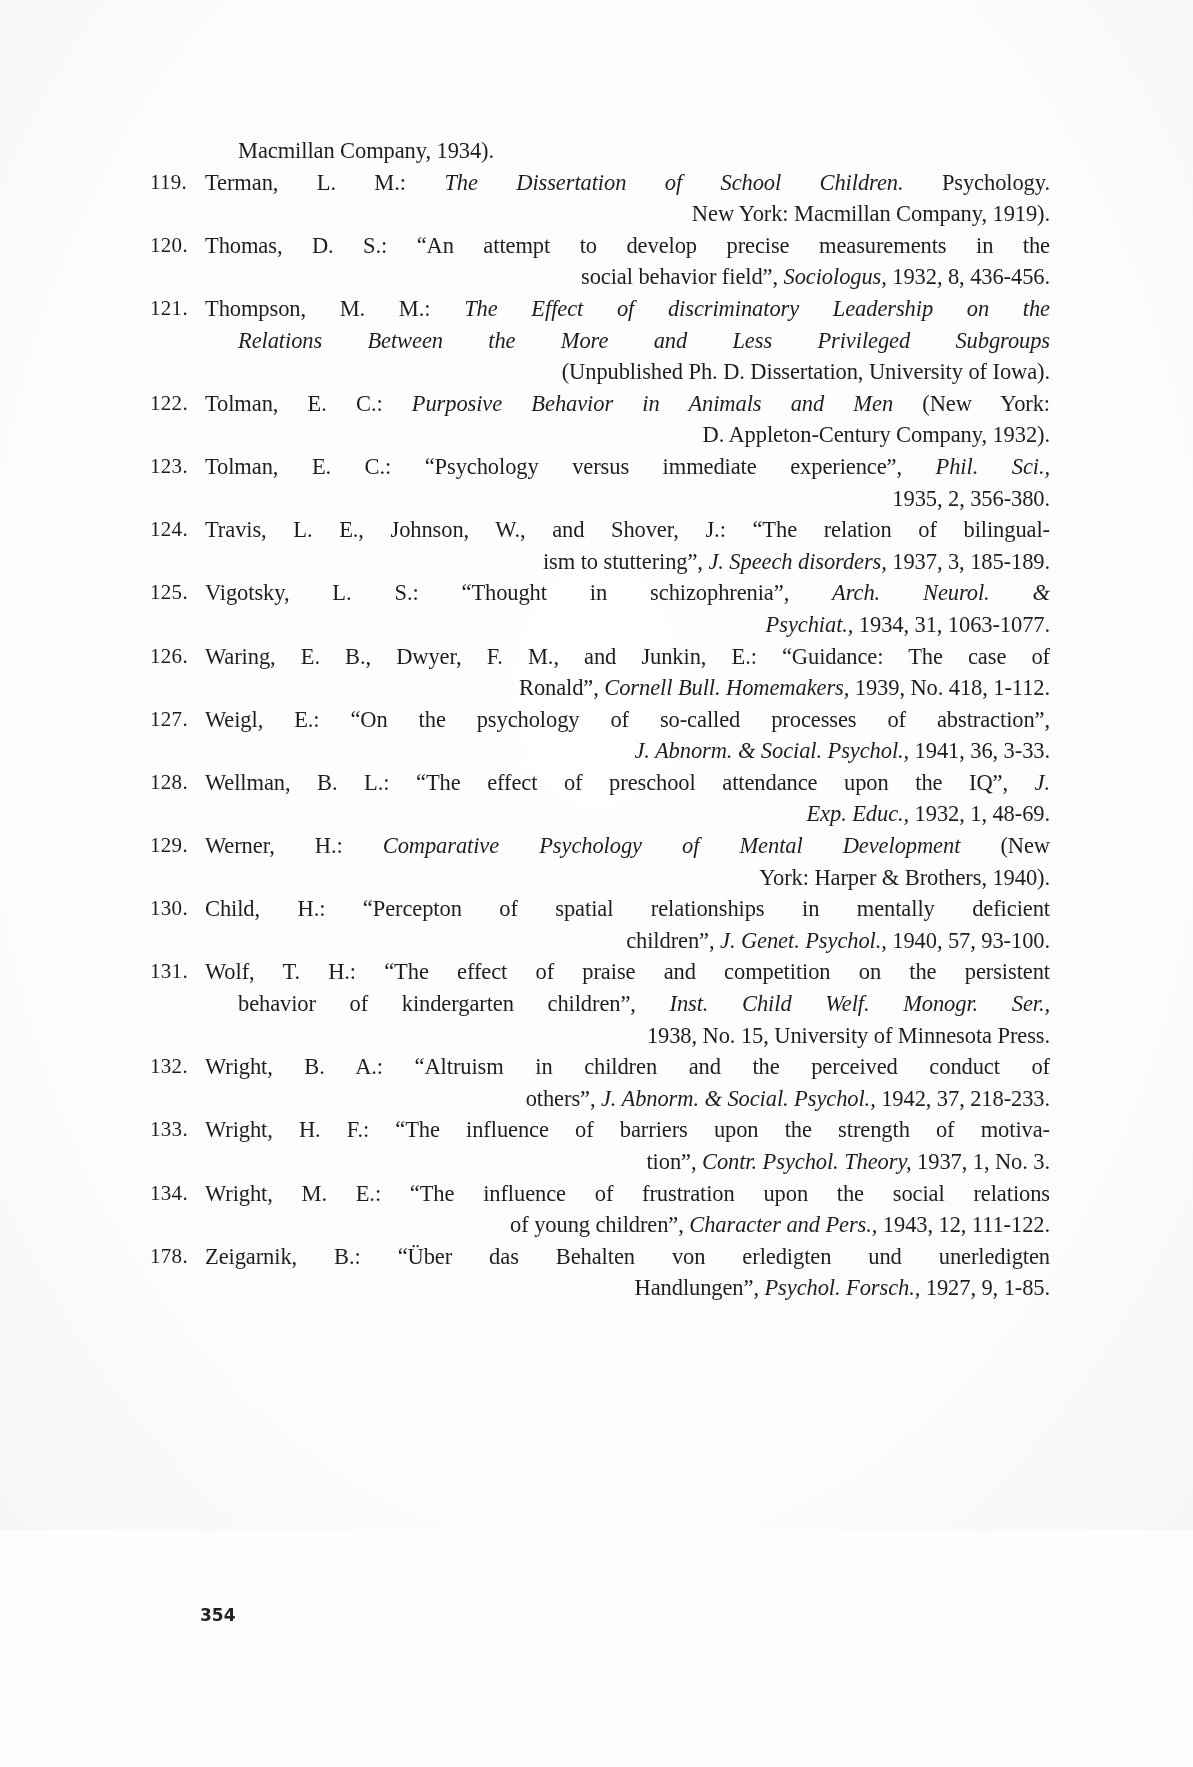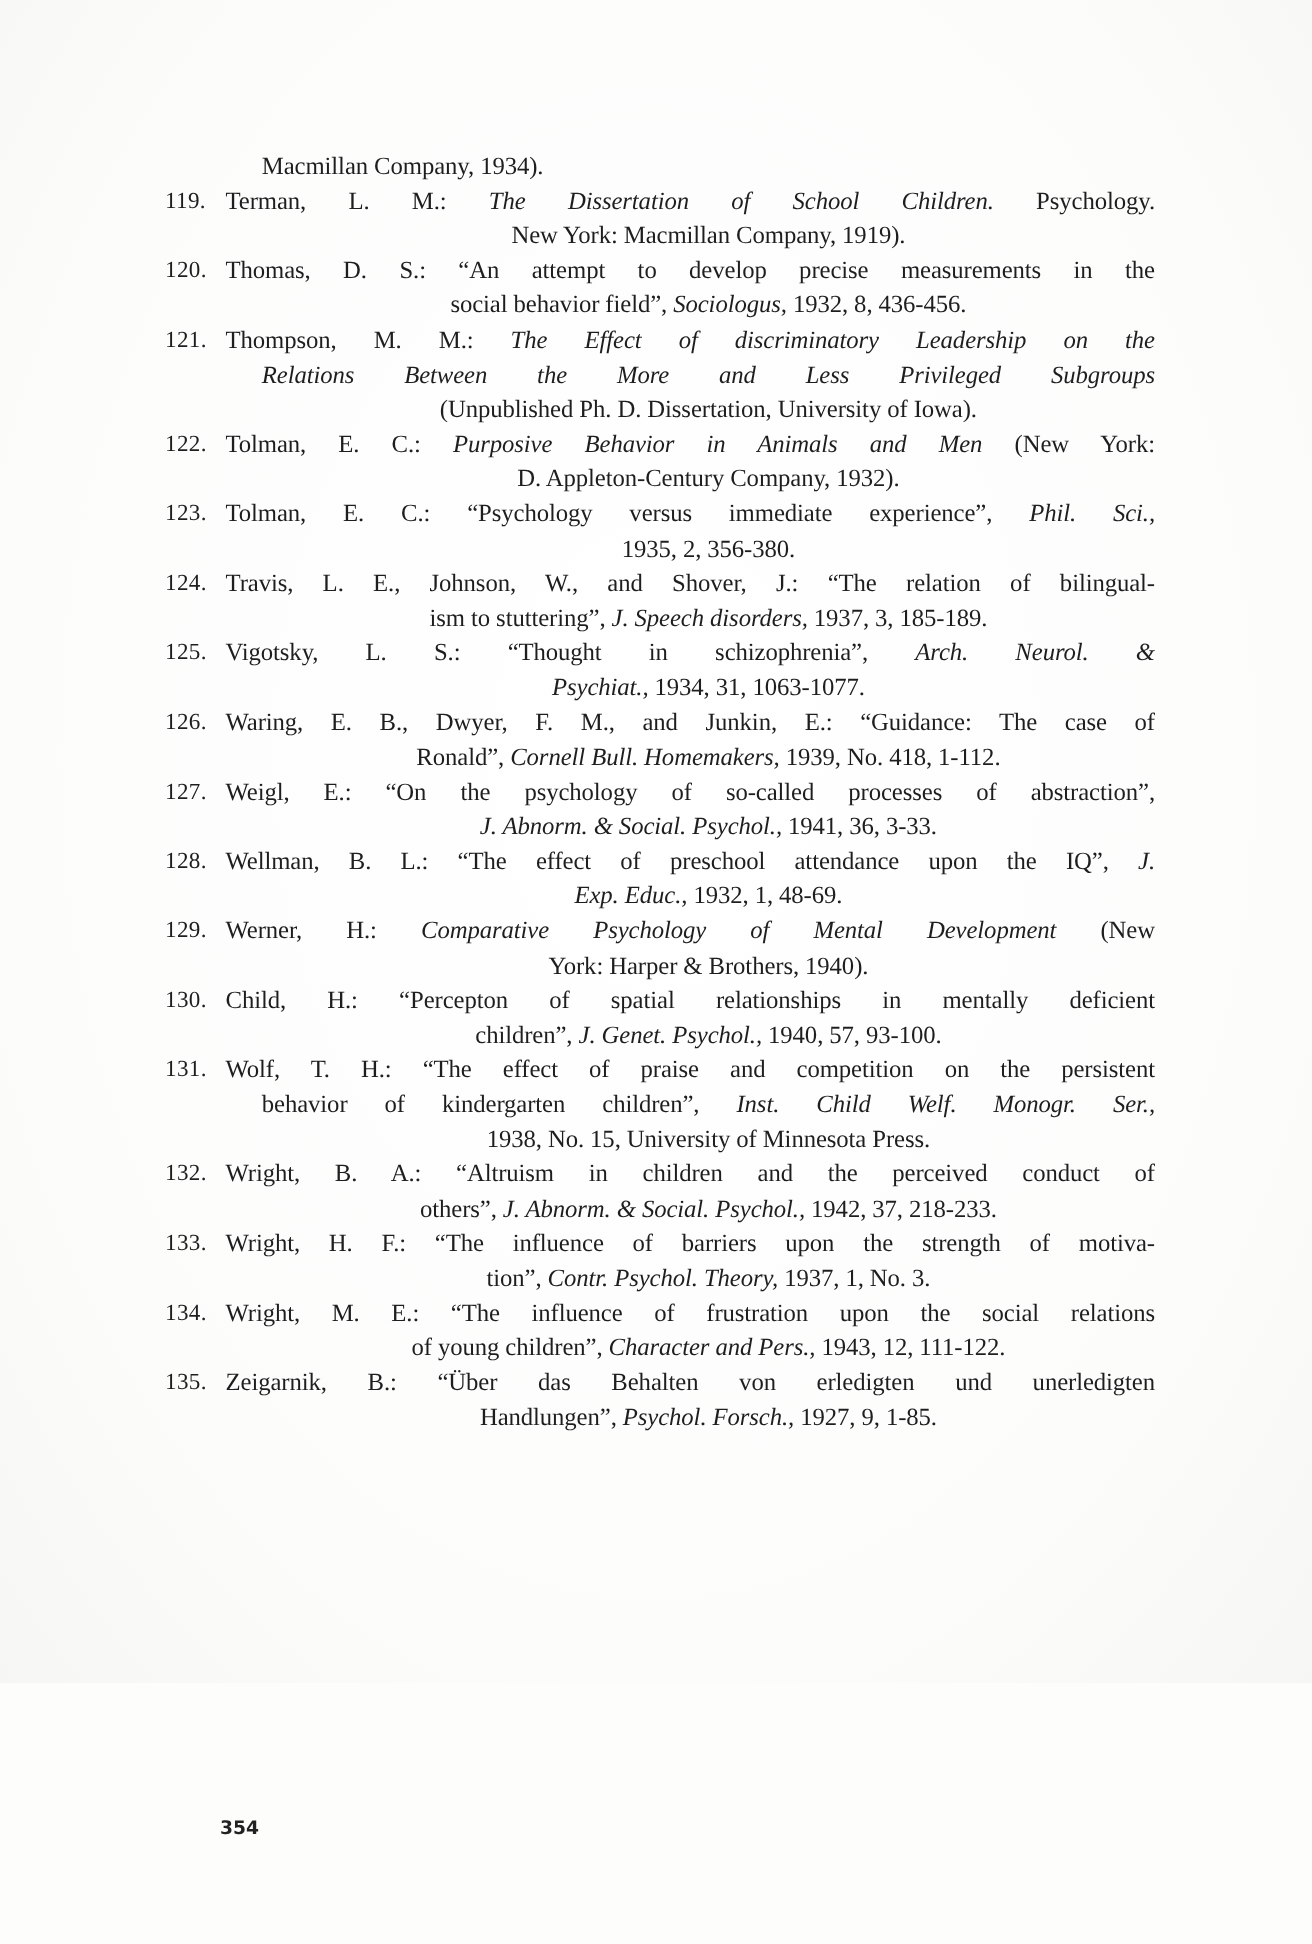--- a/index.html
+++ b/index.html
@@ -41,27 +41,27 @@
   .first {
     display: block;
     text-align: justify;
     text-align-last: justify;
   }
   .cont {
     display: block;
     padding-left: 33px;
     text-align: justify;
   }
-  .cont.last { text-align: center; }
+  .cont.last { text-align: right; }
   .cont.full { text-align-last: justify; }
   i { font-style: italic; }
   .page-number {
     position: absolute;
     left: 200px;
-    top: 1652px;
+    top: 1605px;
     font-family: "DejaVu Sans", sans-serif;
     font-weight: bold;
     font-size: 17px;
     color: #222;
   }
 </style>
 </head>
 <body>
 
 <div class="page">
@@ -144,20 +144,20 @@
           <span class="num">133.</span>
           <span class="first"><span>Wright, H. F.: “The influence of barriers upon the strength of motiva-</span></span>
           <span class="cont last"><span>tion”, </span><i>Contr. Psychol. Theory,</i><span> 1937, 1, No. 3.</span></span>
         </div>
         <div class="entry">
           <span class="num">134.</span>
           <span class="first"><span>Wright, M. E.: “The influence of frustration upon the social relations</span></span>
           <span class="cont last"><span>of young children”, </span><i>Character and Pers.,</i><span> 1943, 12, 111-122.</span></span>
         </div>
         <div class="entry">
-          <span class="num">135.</span>
+          <span class="num">178.</span>
           <span class="first"><span>Zeigarnik, B.: “Über das Behalten von erledigten und unerledigten</span></span>
           <span class="cont last"><span>Handlungen”, </span><i>Psychol. Forsch.,</i><span> 1927, 9, 1-85.</span></span>
         </div>
       </div>
   </div>
   <div class="page-number">354</div>
 </div>
 
 </body></html>

